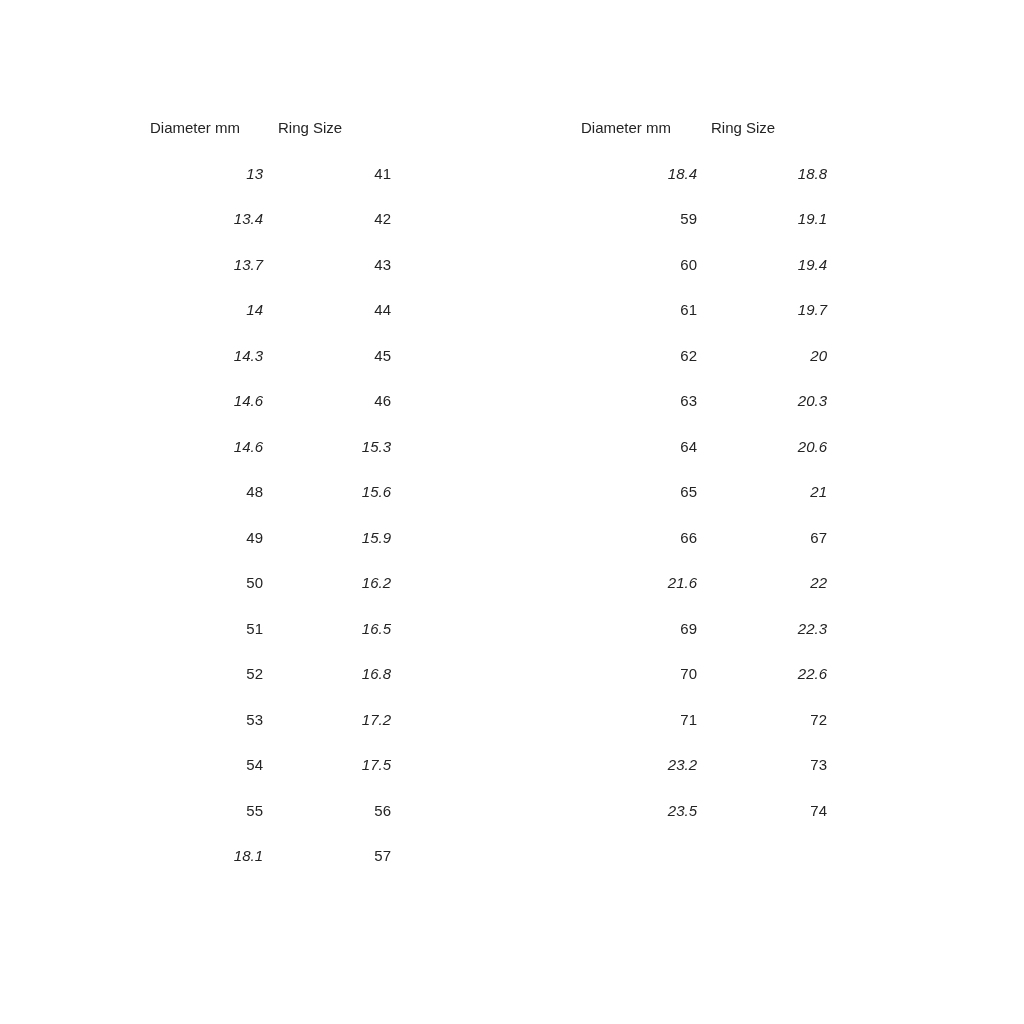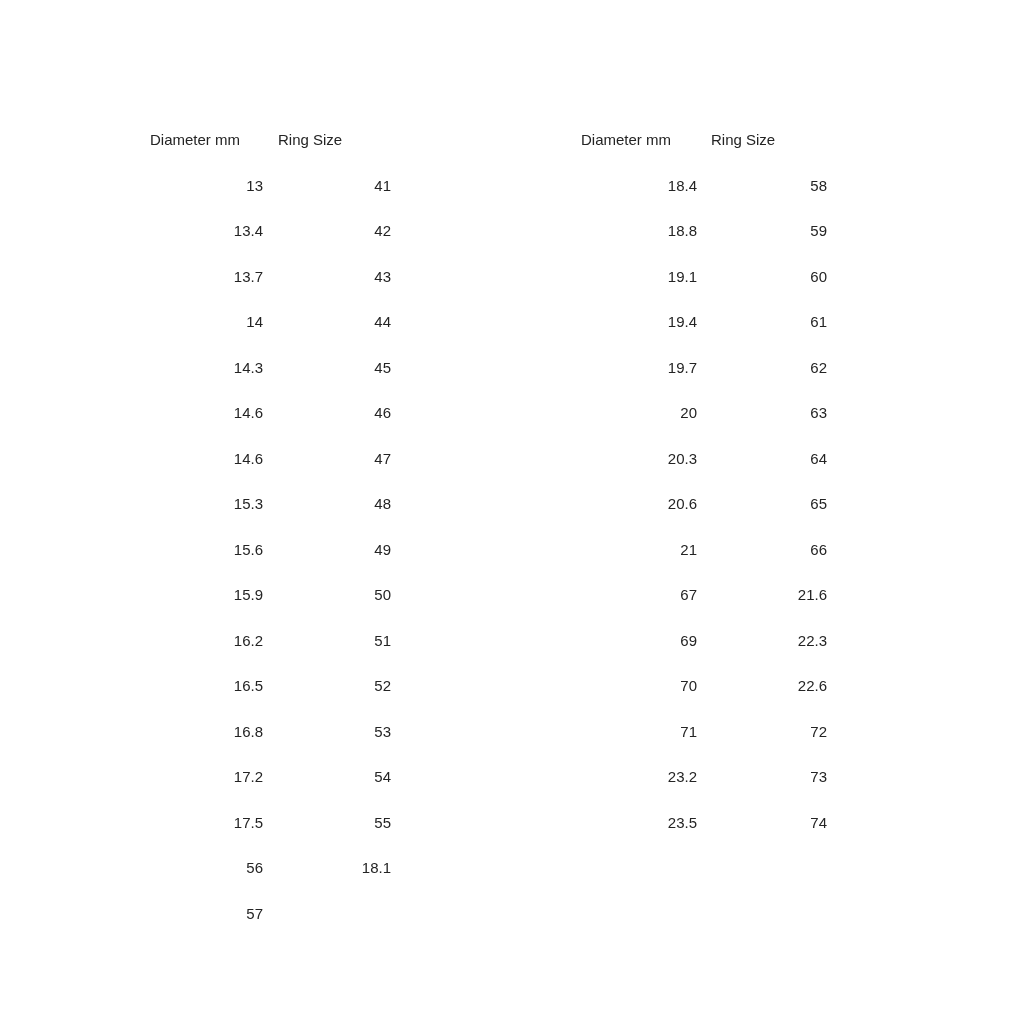--- a/index.html
+++ b/index.html
@@ -10,21 +10,21 @@
   body {
     width: 1024px;
     height: 1024px;
     position: relative;
     font-family: "Liberation Sans", sans-serif;
     color: #242424;
     overflow: hidden;
   }
   .table-group {
     position: absolute;
-    top: 117px;
+    top: 105px;
     display: grid;
     grid-auto-rows: 45.5px;
   }
   .group-left {
     left: 150px;
     grid-template-columns: 113px 113px;
     column-gap: 15px;
   }
   .group-right {
     left: 581px;
@@ -32,21 +32,21 @@
     column-gap: 14px;
   }
   .cell {
     display: flex;
     align-items: center;
     font-size: 15px;
     line-height: 1;
     white-space: nowrap;
   }
   .hd { justify-content: flex-start; }
-  .vd { justify-content: flex-end; }
+  .vd { justify-content: flex-end; font-style: italic; }
   .vs { justify-content: flex-end; }
 </style>
 </head>
 <body>
 
 <div class="table-group group-left">
   <div class="cell hd">Diameter mm</div>
   <div class="cell hd">Ring Size</div>
 
   <div class="cell vd">13</div>
@@ -55,21 +55,20 @@
   <div class="cell vs">42</div>
   <div class="cell vd">13.7</div>
   <div class="cell vs">43</div>
   <div class="cell vd">14</div>
   <div class="cell vs">44</div>
   <div class="cell vd">14.3</div>
   <div class="cell vs">45</div>
   <div class="cell vd">14.6</div>
   <div class="cell vs">46</div>
   <div class="cell vd">14.6</div>
-  <div class="cell vs">47</div>
   <div class="cell vd">15.3</div>
   <div class="cell vs">48</div>
   <div class="cell vd">15.6</div>
   <div class="cell vs">49</div>
   <div class="cell vd">15.9</div>
   <div class="cell vs">50</div>
   <div class="cell vd">16.2</div>
   <div class="cell vs">51</div>
   <div class="cell vd">16.5</div>
   <div class="cell vs">52</div>
@@ -82,39 +81,39 @@
   <div class="cell vs">56</div>
   <div class="cell vd">18.1</div>
   <div class="cell vs">57</div>
 </div>
 
 <div class="table-group group-right">
   <div class="cell hd">Diameter mm</div>
   <div class="cell hd">Ring Size</div>
 
   <div class="cell vd">18.4</div>
-  <div class="cell vs">58</div>
   <div class="cell vd">18.8</div>
   <div class="cell vs">59</div>
   <div class="cell vd">19.1</div>
   <div class="cell vs">60</div>
   <div class="cell vd">19.4</div>
   <div class="cell vs">61</div>
   <div class="cell vd">19.7</div>
   <div class="cell vs">62</div>
   <div class="cell vd">20</div>
   <div class="cell vs">63</div>
   <div class="cell vd">20.3</div>
   <div class="cell vs">64</div>
   <div class="cell vd">20.6</div>
   <div class="cell vs">65</div>
   <div class="cell vd">21</div>
   <div class="cell vs">66</div>
   <div class="cell vs">67</div>
   <div class="cell vd">21.6</div>
+  <div class="cell vd">22</div>
   <div class="cell vs">69</div>
   <div class="cell vd">22.3</div>
   <div class="cell vs">70</div>
   <div class="cell vd">22.6</div>
   <div class="cell vs">71</div>
   <div class="cell vs">72</div>
   <div class="cell vd">23.2</div>
   <div class="cell vs">73</div>
   <div class="cell vd">23.5</div>
   <div class="cell vs">74</div>

